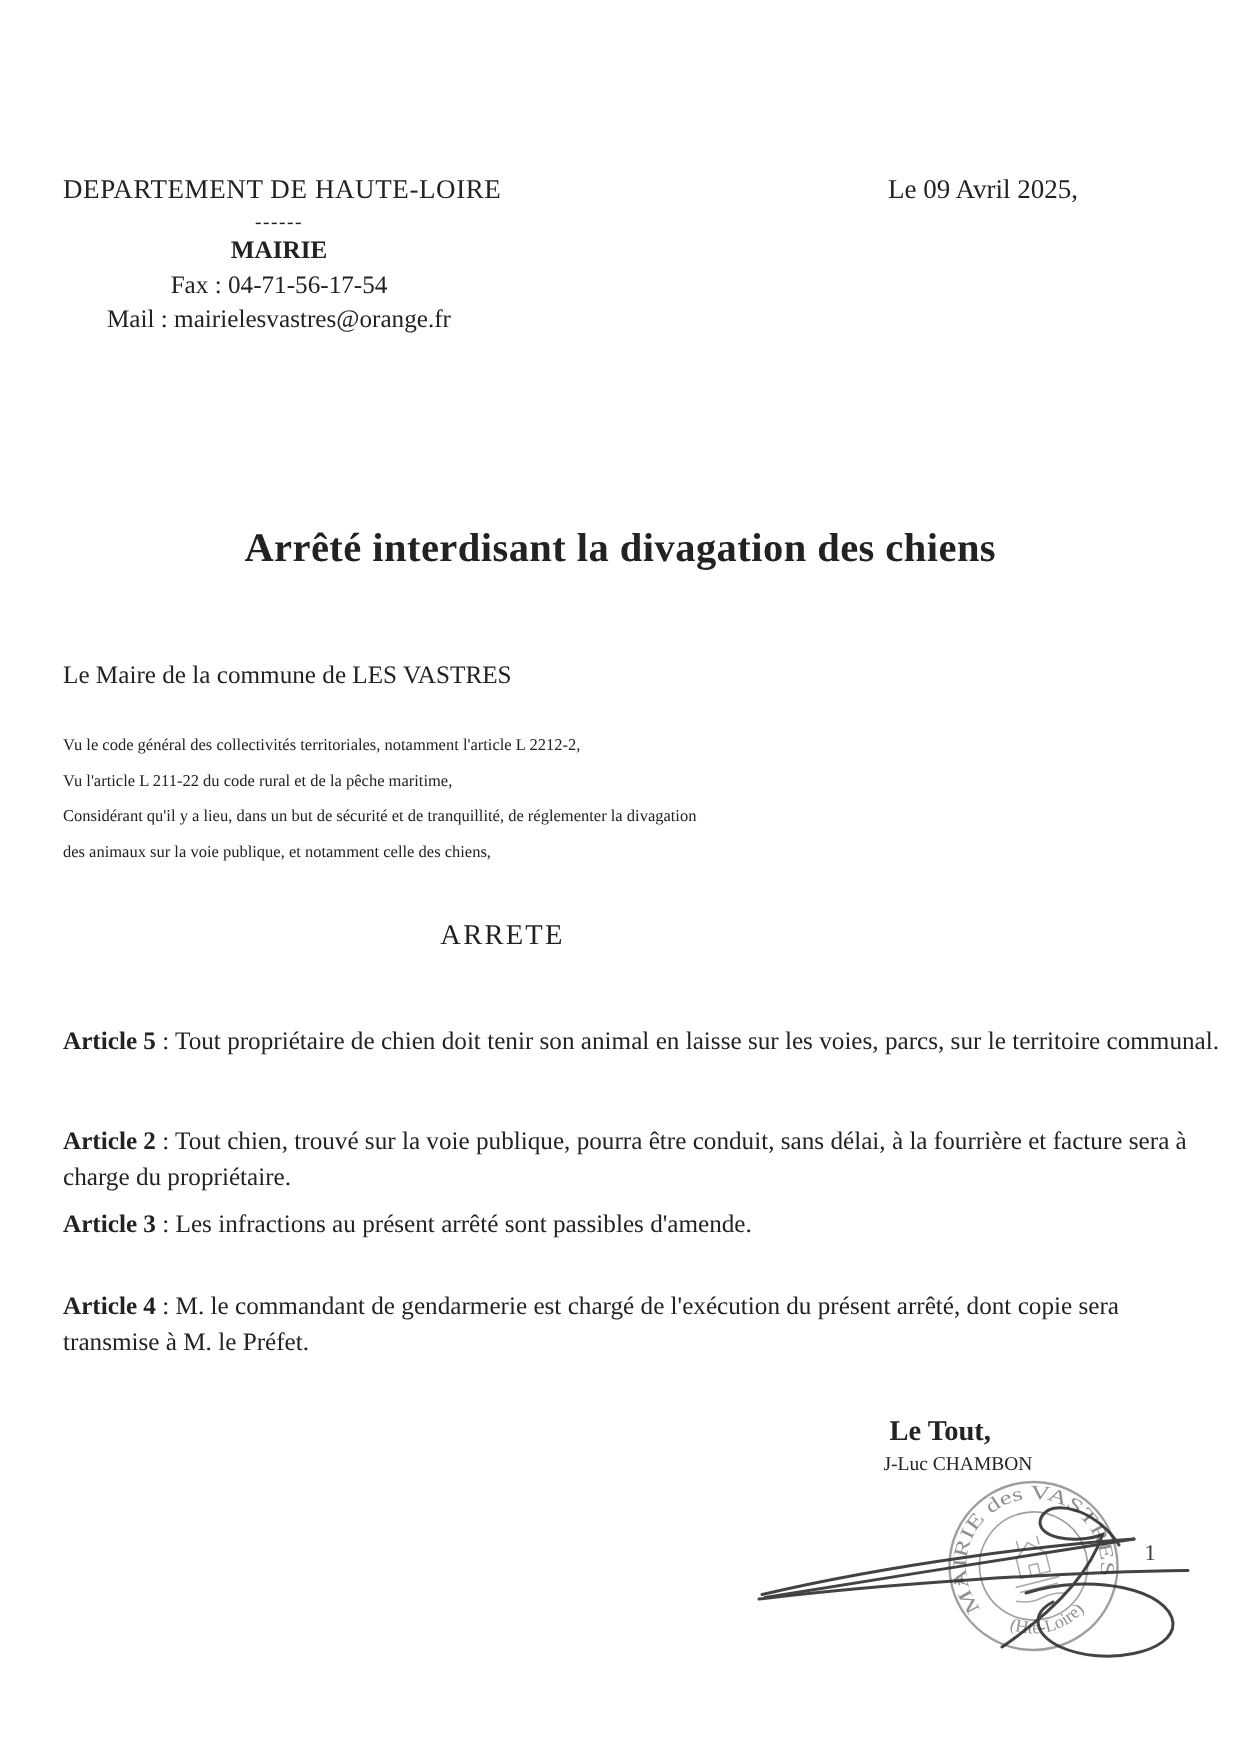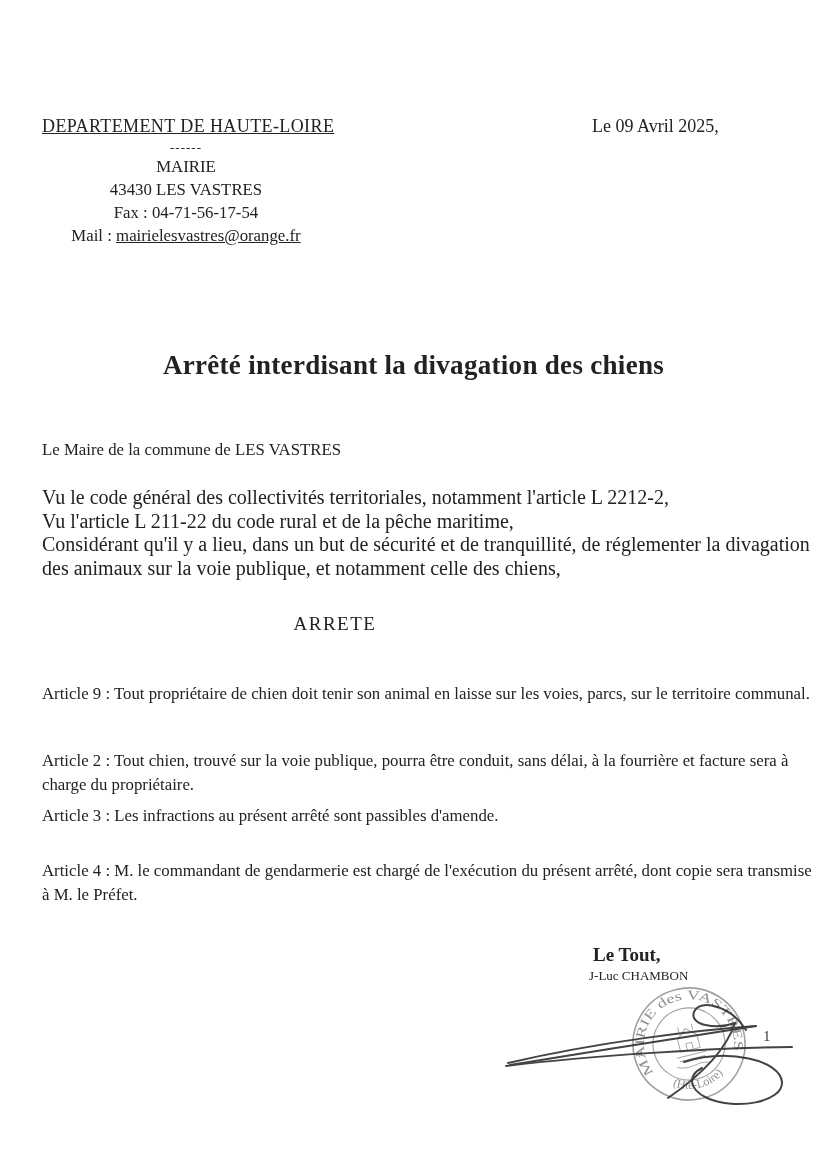--- a/index.html
+++ b/index.html
@@ -6,32 +6,32 @@
   html,body { background:#ffffff; }
   .page {
     position:relative;
     width:827px; height:1169px;
     background:#ffffff;
     font-family:"Liberation Serif", serif;
     color:#222222;
     overflow:hidden;
   }
   .abs { position:absolute; }
-  .dept { left:42px; top:116px; font-size:18px; letter-spacing:.4px;text-decoration:underline; }
+  .dept { left:42px; top:116px; font-size:18px; letter-spacing:.4px; }
   .date { left:592px; top:116px; font-size:18px; }
   .addr { left:30px; top:140px; width:312px; text-align:center; font-size:16.8px; line-height:23px; }
   .addr .dashes { font-size:13px; line-height:15px; letter-spacing:1px; }
-  .bold { font-weight:normal; }
-  .u { text-decoration:underline; }
+  .bold { font-weight:bold; }
+  .u { }
   .doc-title {
     left:0; top:350px; width:827px; text-align:center;
     font-size:27px; font-weight:bold; letter-spacing:.3px;
   }
   .saluto { left:42px; top:440px; font-size:16.8px; }
-  .vu { left:42px; top:486px; width:775px; font-size:20px; line-height:23.5px; }
+  .vu { left:42px; top:486px; width:775px; font-size:11px; line-height:23.5px; }
   .arrete { left:0; top:613px; width:670px; text-align:center; font-size:19px; letter-spacing:1.5px; }
   .article { left:42px; width:772px; font-size:16.8px; line-height:23.5px; }
   .a1 { top:682px; } .a2 { top:749px; } .a3 { top:804px; } .a4 { top:859px; }
   .sig-role { left:593px; top:944px; font-size:19px; font-weight:bold; }
   .sig-name { left:589px; top:968px; font-size:13px; }
   .pagenum { left:763px; top:1028px; font-size:15px; color:#3a3a3a; }
   .stamp-svg { left:608px; top:963px; }
   .sign-svg { left:488px; top:990px; }
   svg text { font-family:"Liberation Serif", serif; }
 </style>
@@ -39,39 +39,38 @@
 <body>
 
 <div class="page">
 
   <div class="abs dept">DEPARTEMENT DE HAUTE-LOIRE</div>
   <div class="abs date">Le 09 Avril 2025,</div>
 
   <div class="abs addr">
     <div class="dashes">------</div>
     <div class="bold">MAIRIE</div>
-    <div class="bold">43430 LES VASTRES</div>
     <div>Fax : 04-71-56-17-54</div>
     <div><span>Mail : </span><span class="u">mairielesvastres@orange.fr</span></div>
   </div>
 
   <div class="abs doc-title">Arrêté interdisant la divagation des chiens</div>
 
   <div class="abs saluto">Le Maire de la commune de LES VASTRES</div>
 
   <div class="abs vu">
     <div>Vu le code général des collectivités territoriales, notamment l'article L 2212-2,</div>
     <div>Vu l'article L 211-22 du code rural et de la pêche maritime,</div>
     <div>Considérant qu'il y a lieu, dans un but de sécurité et de tranquillité, de réglementer la divagation</div>
     <div>des animaux sur la voie publique, et notamment celle des chiens,</div>
   </div>
 
   <div class="abs arrete">ARRETE</div>
 
-  <div class="abs article a1"><span class="bold">Article 9</span><span> : Tout propriétaire de chien doit tenir son animal en laisse sur les voies, parcs, sur le territoire communal.</span></div>
+  <div class="abs article a1"><span class="bold">Article 5</span><span> : Tout propriétaire de chien doit tenir son animal en laisse sur les voies, parcs, sur le territoire communal.</span></div>
   <div class="abs article a2"><span class="bold">Article 2</span><span> : Tout chien, trouvé sur la voie publique, pourra être conduit, sans délai, à la fourrière et facture sera à charge du propriétaire.</span></div>
   <div class="abs article a3"><span class="bold">Article 3</span><span> : Les infractions au présent arrêté sont passibles d'amende.</span></div>
   <div class="abs article a4"><span class="bold">Article 4</span><span> : M. le commandant de gendarmerie est chargé de l'exécution du présent arrêté, dont copie sera transmise à M. le Préfet.</span></div>
 
   <div class="abs sig-role">Le Tout,</div>
   <div class="abs sig-name">J-Luc CHAMBON</div>
 
   <svg class="abs stamp-svg" width="162" height="162" viewBox="0 0 162 162" aria-hidden="true">
     <g transform="rotate(-14 81 81)" stroke="#8f8f8f" fill="none" opacity="0.85">
       <circle cx="81" cy="81" r="56" stroke-width="1.6"></circle>

